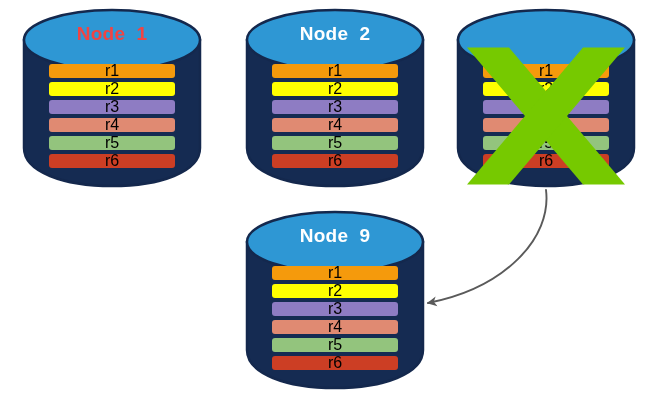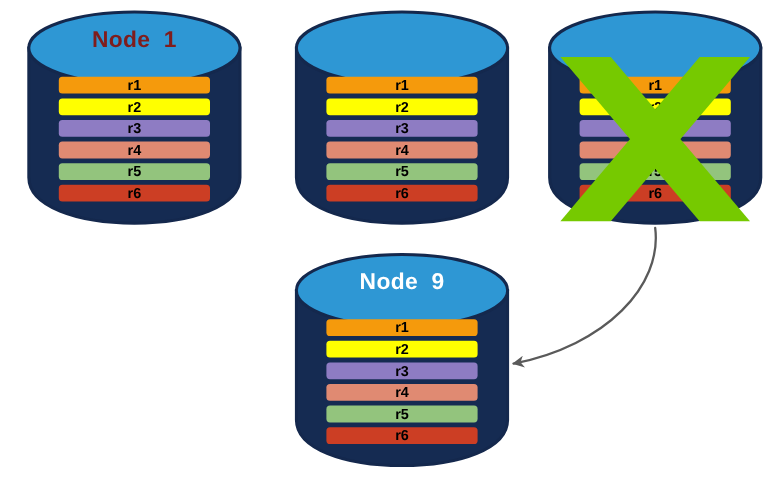--- a/index.html
+++ b/index.html
@@ -54,22 +54,22 @@
     left: 27px;
     top: 58px;
     width: 126px;
   }
   .row {
     position: relative;
     height: 14px;
     margin-bottom: 4px;
     border-radius: 3px;
     text-align: center;
-    font-size: 12px;
-    font-weight: bold;
+    font-size: 16px;
+    font-weight: normal;
     color: #000000;
     line-height: 14px;
     font-family: "Liberation Sans", sans-serif;
   }
   .row:last-child { margin-bottom: 0; }
 
   
   .x-overlay {
     position: absolute;
     left: 0;
@@ -92,35 +92,36 @@
 <body>
 
 <div id="canvas">
 
   <div id="nodes-host">
       <div class="node" style="left: 22px; top: 6px;">
         <svg class="node-svg" viewBox="0 0 180 183">
           <path d="M2,34 L2,142 C2,166 42,180 90,180 C138,180 178,166 178,142 L178,34 Z" fill="#152B52" stroke="#14284d" stroke-width="2.5"></path>
           <ellipse cx="90" cy="34" rx="88" ry="30" fill="#2E97D4" stroke="#14284d" stroke-width="2.5"></ellipse>
         </svg>
-        <div class="node-title" style="color: #7f1d1d;">Node  1</div>
+        <div class="node-title" style="color: #ef4444;">Node  1</div>
         <div class="rows">
           <div class="row" style="background: rgb(245, 154, 12); color: rgb(0, 0, 0);">r1</div>
           <div class="row" style="background: rgb(255, 255, 0); color: rgb(0, 0, 0);">r2</div>
           <div class="row" style="background: rgb(142, 124, 195); color: rgb(0, 0, 0);">r3</div>
           <div class="row" style="background: rgb(224, 138, 114); color: rgb(0, 0, 0);">r4</div>
           <div class="row" style="background: rgb(147, 196, 125); color: rgb(0, 0, 0);">r5</div>
           <div class="row" style="background: rgb(204, 62, 36); color: rgb(0, 0, 0);">r6</div>
         </div>
       </div>
       <div class="node" style="left: 245px; top: 6px;">
         <svg class="node-svg" viewBox="0 0 180 183">
           <path d="M2,34 L2,142 C2,166 42,180 90,180 C138,180 178,166 178,142 L178,34 Z" fill="#152B52" stroke="#14284d" stroke-width="2.5"></path>
           <ellipse cx="90" cy="34" rx="88" ry="30" fill="#2E97D4" stroke="#14284d" stroke-width="2.5"></ellipse>
         </svg>
+        <div class="node-title" style="color: rgb(255, 255, 255);">Node  2</div>
         <div class="rows">
           <div class="row" style="background: rgb(245, 154, 12); color: rgb(0, 0, 0);">r1</div>
           <div class="row" style="background: rgb(255, 255, 0); color: rgb(0, 0, 0);">r2</div>
           <div class="row" style="background: rgb(142, 124, 195); color: rgb(0, 0, 0);">r3</div>
           <div class="row" style="background: rgb(224, 138, 114); color: rgb(0, 0, 0);">r4</div>
           <div class="row" style="background: rgb(147, 196, 125); color: rgb(0, 0, 0);">r5</div>
           <div class="row" style="background: rgb(204, 62, 36); color: rgb(0, 0, 0);">r6</div>
         </div>
       </div>
       <div class="node" style="left: 456px; top: 6px;">

